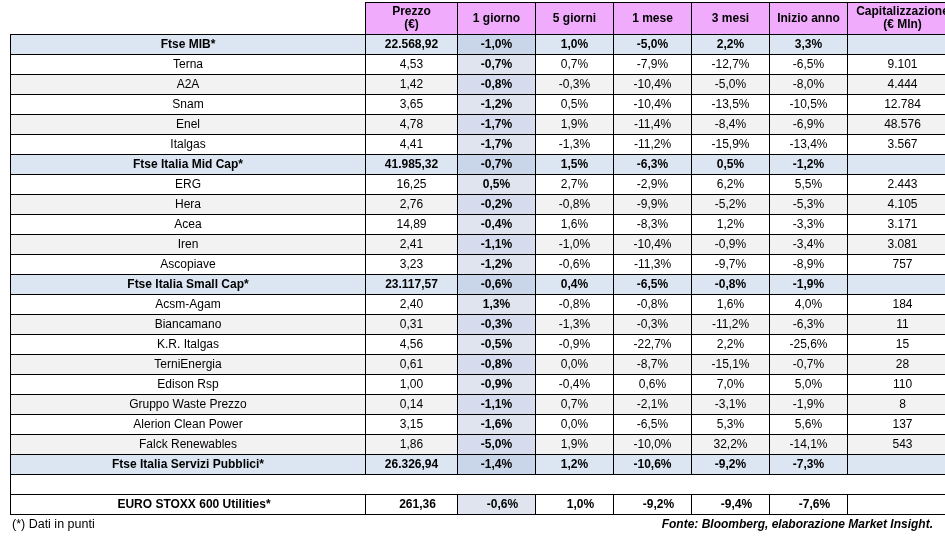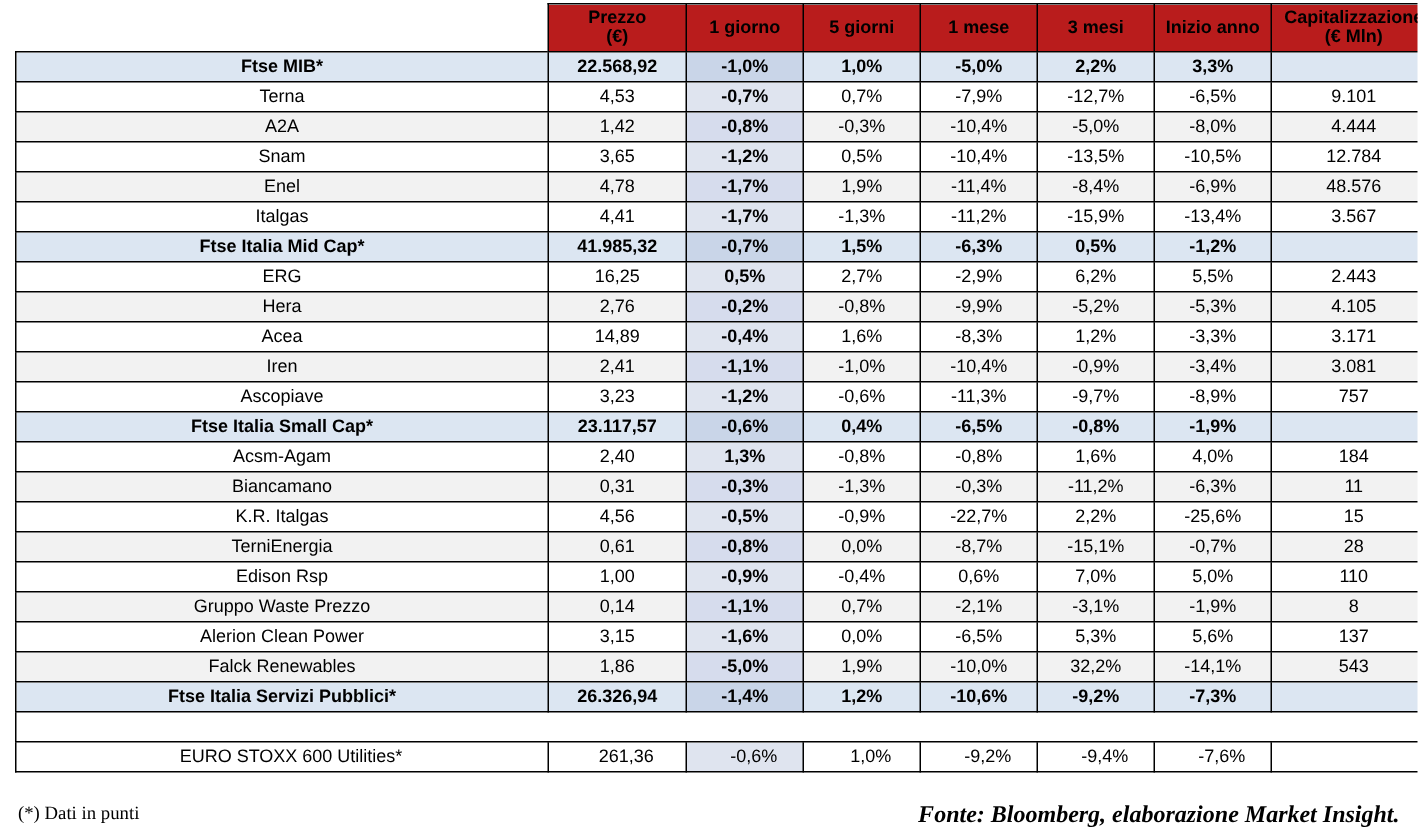--- a/index.html
+++ b/index.html
@@ -45,21 +45,21 @@
     overflow: hidden;
   }
   
   thead th {
     font-weight: bold;
     text-align: center;
     vertical-align: middle;
     font-size: 12px;
     line-height: 1.12;
     height: 42px;
-    background: #b91c1c;
+    background: #f0abfc;
   }
   thead th.blank-head {
     border: none;
     background: transparent;
   }
   .hd-line2 { display: block; }
 
   
   td.name {
     text-align: center;
@@ -89,47 +89,46 @@
   tr.alt td.d1col {
     background: #d6dced;
   }
   .spacer-row td {
     border: none;
     height: 9px;
     padding: 0;
     background: #ffffff;
   }
   tr.euro-row td {
-    font-weight: normal;
+    font-weight: bold;
     background: #ffffff;
     padding-left: 18px;
   }
   tr.euro-row td.d1col {
     background: #dfe4ef;
   }
   .footer {
     position: relative;
     width: 925px;
-    margin-top: 20px;
+    margin-top: 2px;
     font-size: 12.5px;
     height: 20px;
-    font-family: Liberation Serif, serif;
   }
   .footer .left {
     position: absolute;
     left: 2px;
     top: 0;
   }
   .footer .right {
     position: absolute;
     right: 2px;
     top: 0;
     font-style: italic;
     font-weight: bold;
-    font-size: 16px;
+    font-size: 12px;
   }
 </style>
 </head>
 <body>
 
 <div class="sheet">
   <table class="fin">
     <colgroup>
       <col class="c-name">
         <col class="c-price">

